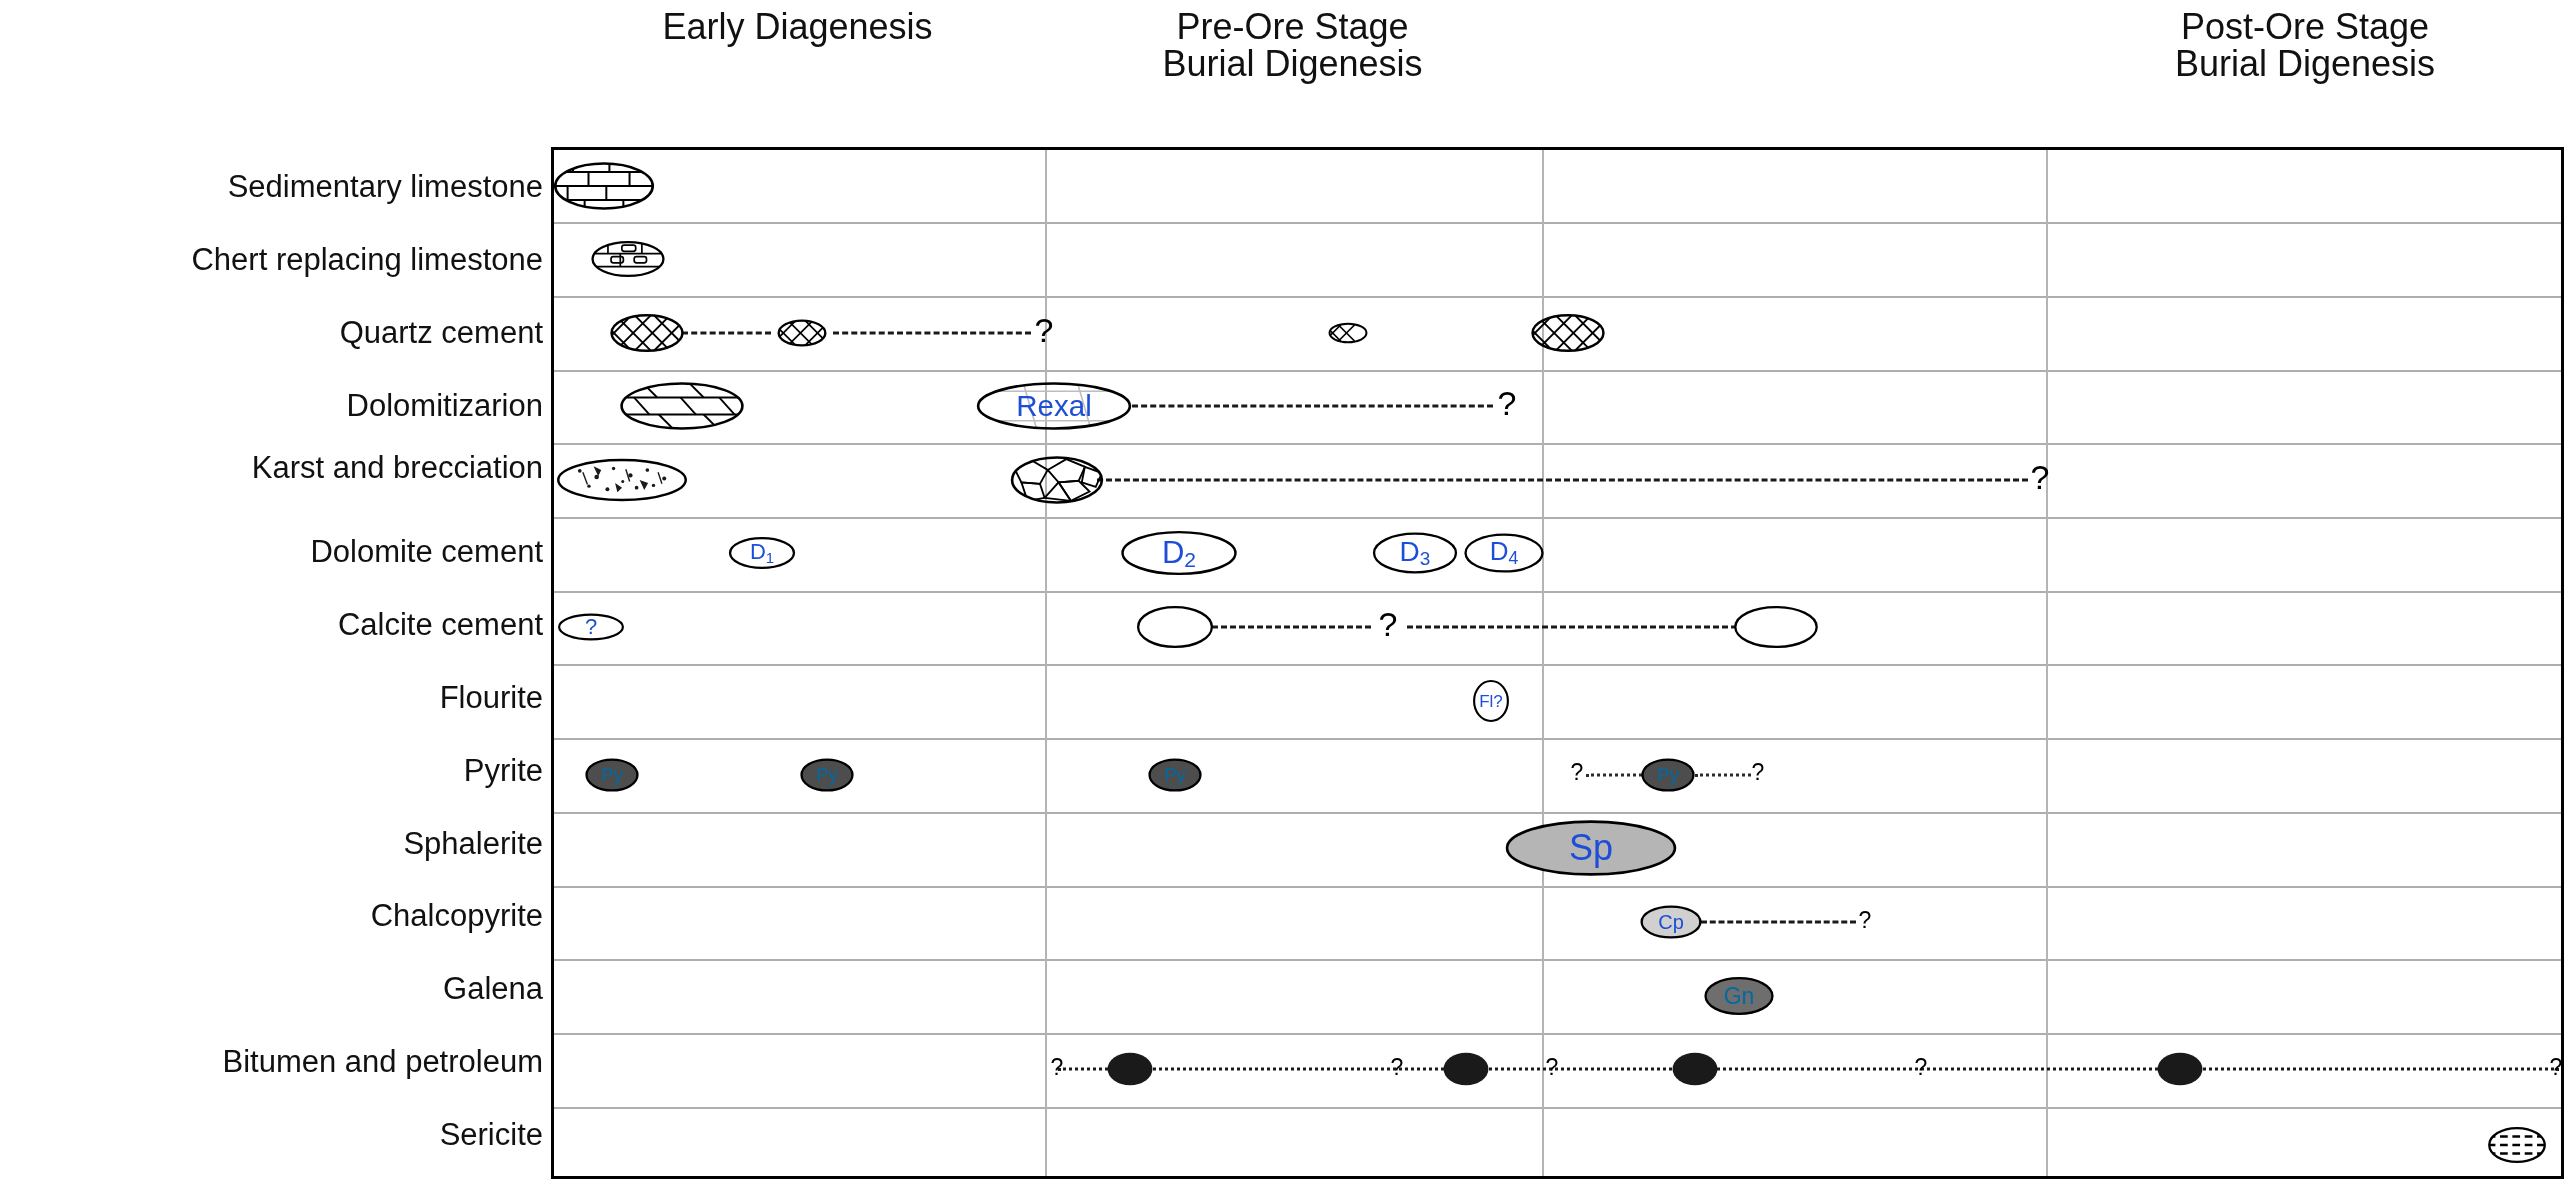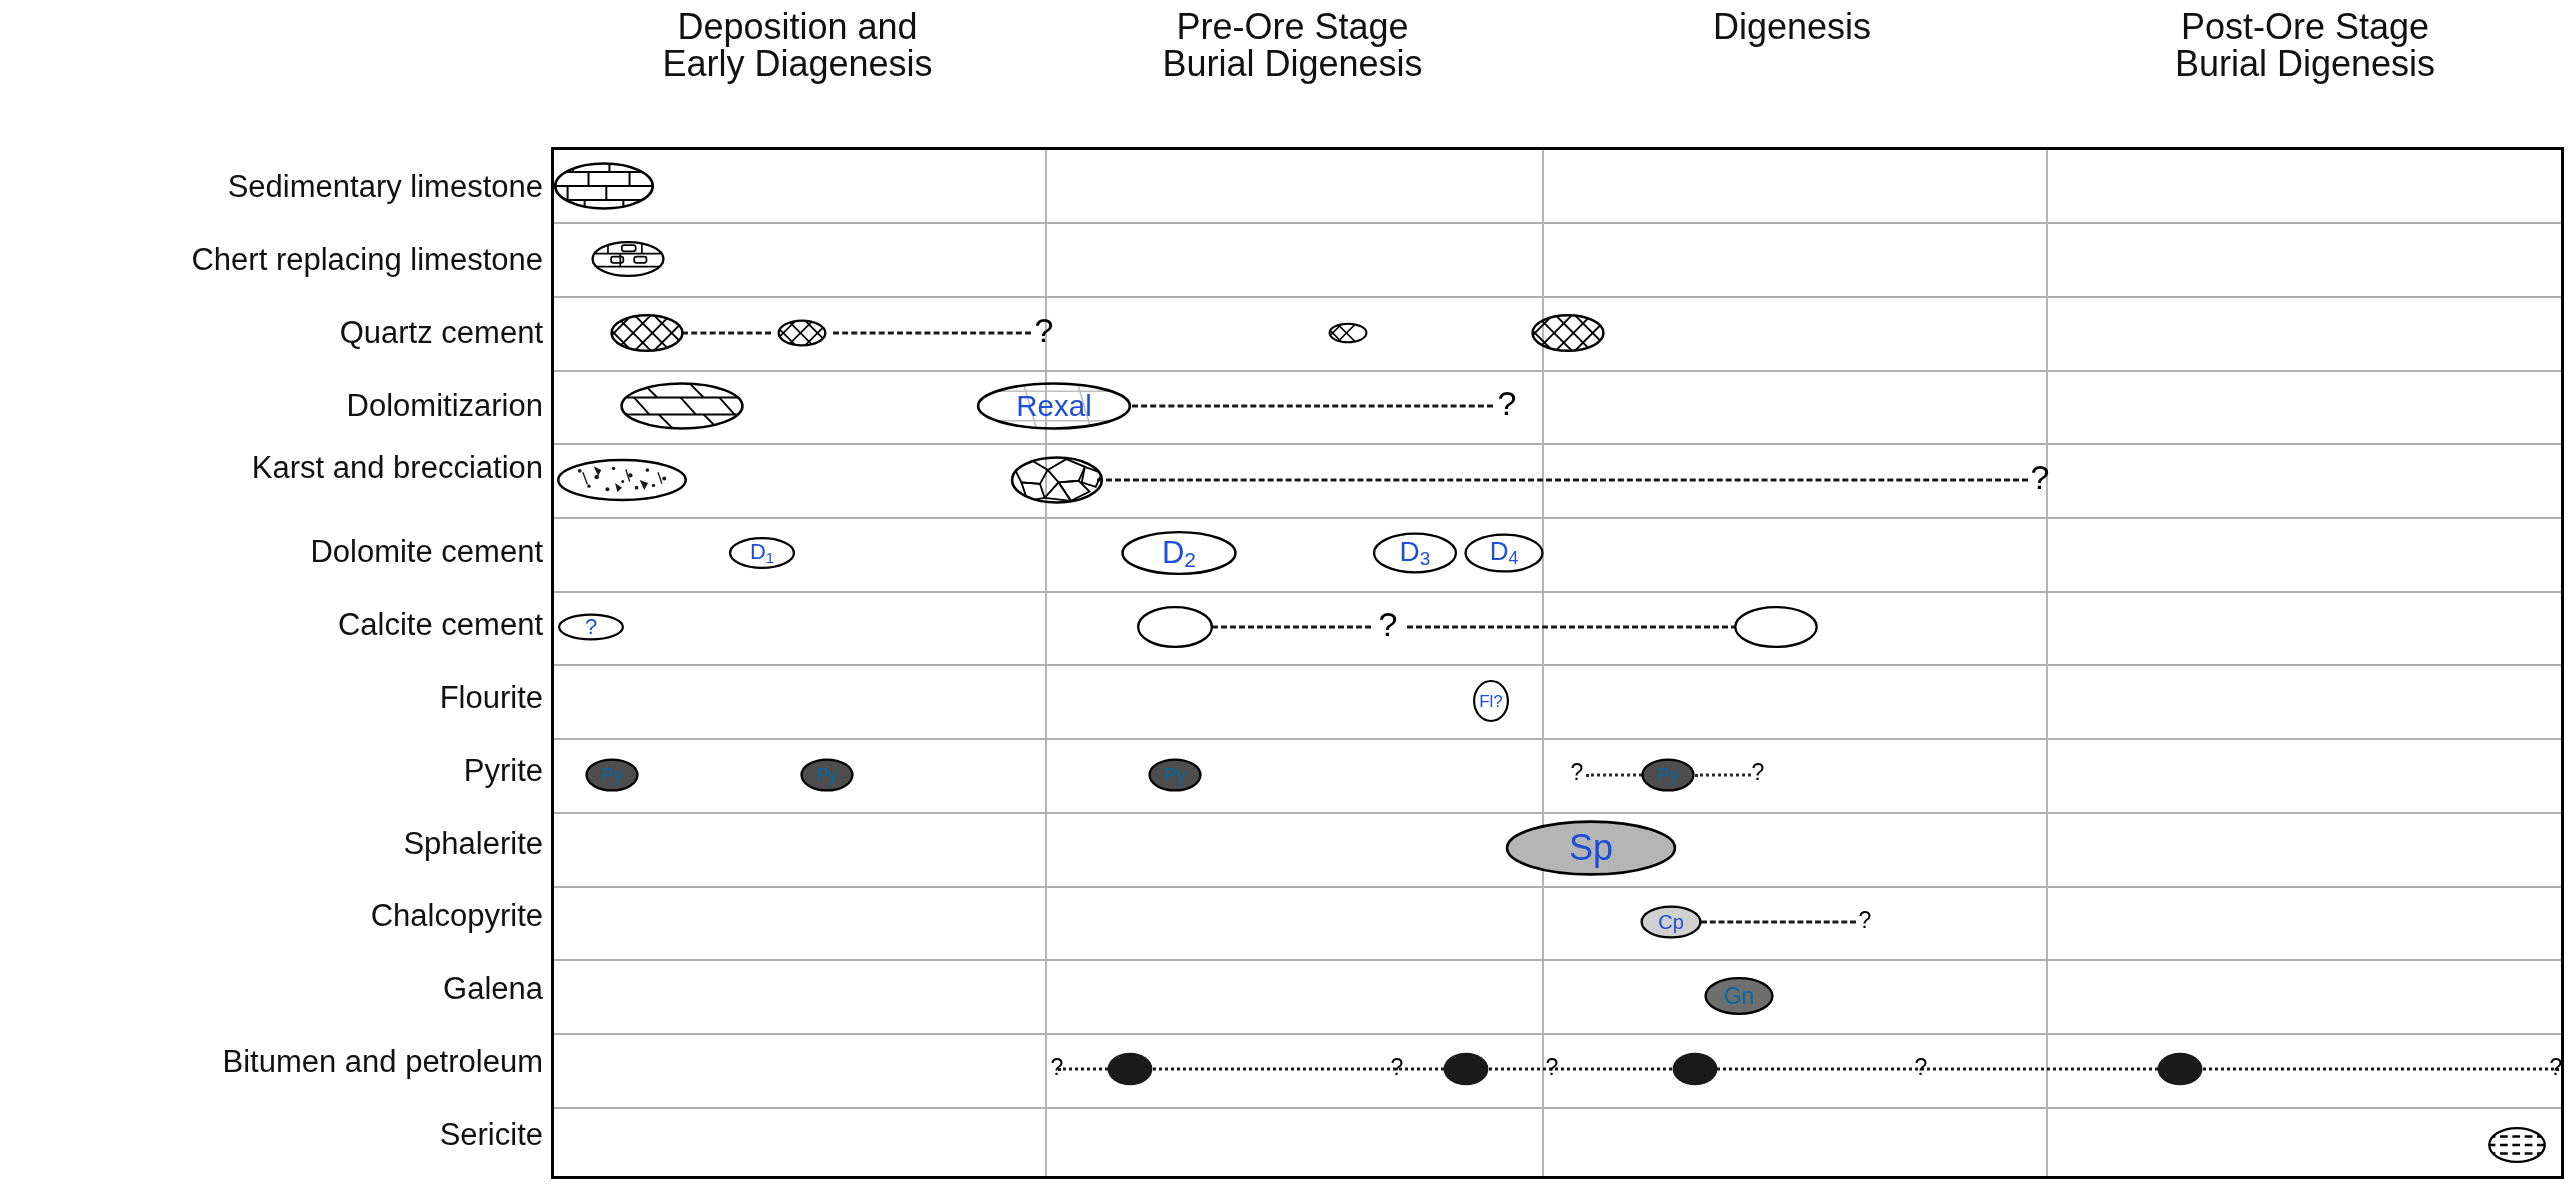--- a/index.html
+++ b/index.html
@@ -53,29 +53,27 @@
     font-size:34px;line-height:1;color:#000;
   }
   .qmark.small{font-size:23px;}
 </style>
 </head>
 <body>
 
 <div id="chart">
 
   <div class="col-header" style="left:551px;width:493px;top:9.3px;">
-    <span class="l1">Deposition and</span>
     <span class="l2">Early Diagenesis</span>
   </div>
   <div class="col-header" style="left:1044px;width:497px;top:9.3px;">
     <span class="l1">Pre-Ore Stage</span>
     <span class="l2">Burial Digenesis</span>
   </div>
   <div class="col-header" style="left:1540px;width:504px;top:9.3px;">
-    <span class="l2">Digenesis</span>
   </div>
   <div class="col-header" style="left:2045px;width:520px;top:9.3px;">
     <span class="l1">Post-Ore Stage</span>
     <span class="l2">Burial Digenesis</span>
   </div>
 
   <div class="row-label-wrap" style="top:169px;">Sedimentary limestone</div>
   <div class="row-label-wrap" style="top:242px;">Chert replacing limestone</div>
   <div class="row-label-wrap" style="top:315px;">Quartz cement</div>
   <div class="row-label-wrap" style="top:388px;">Dolomitizarion</div>

